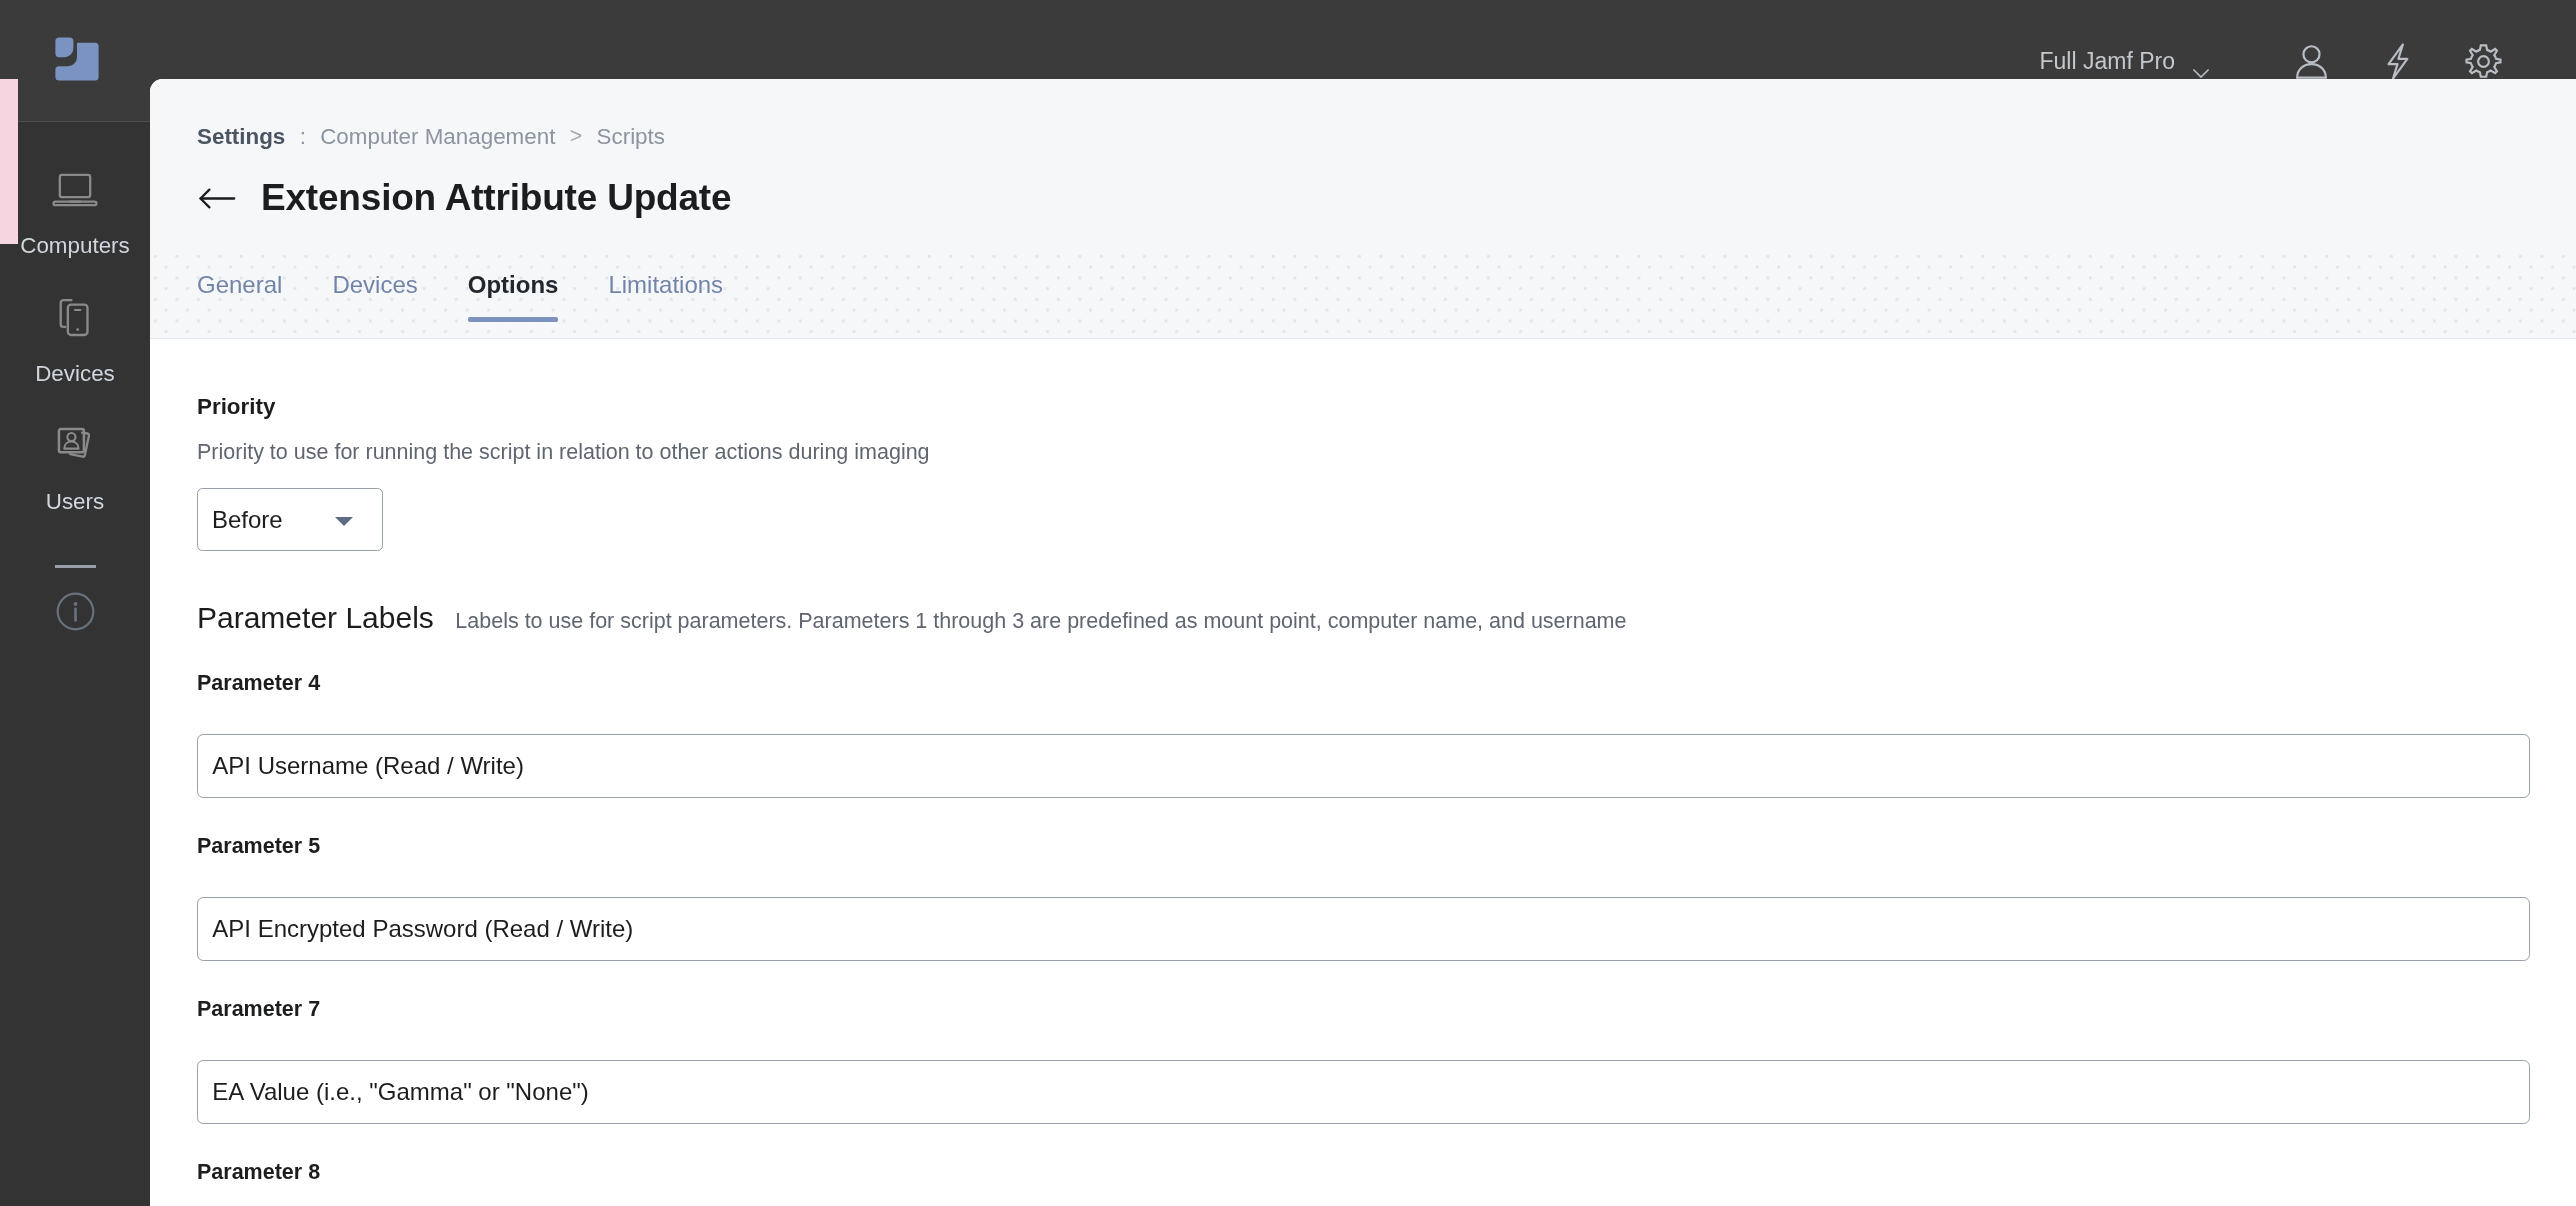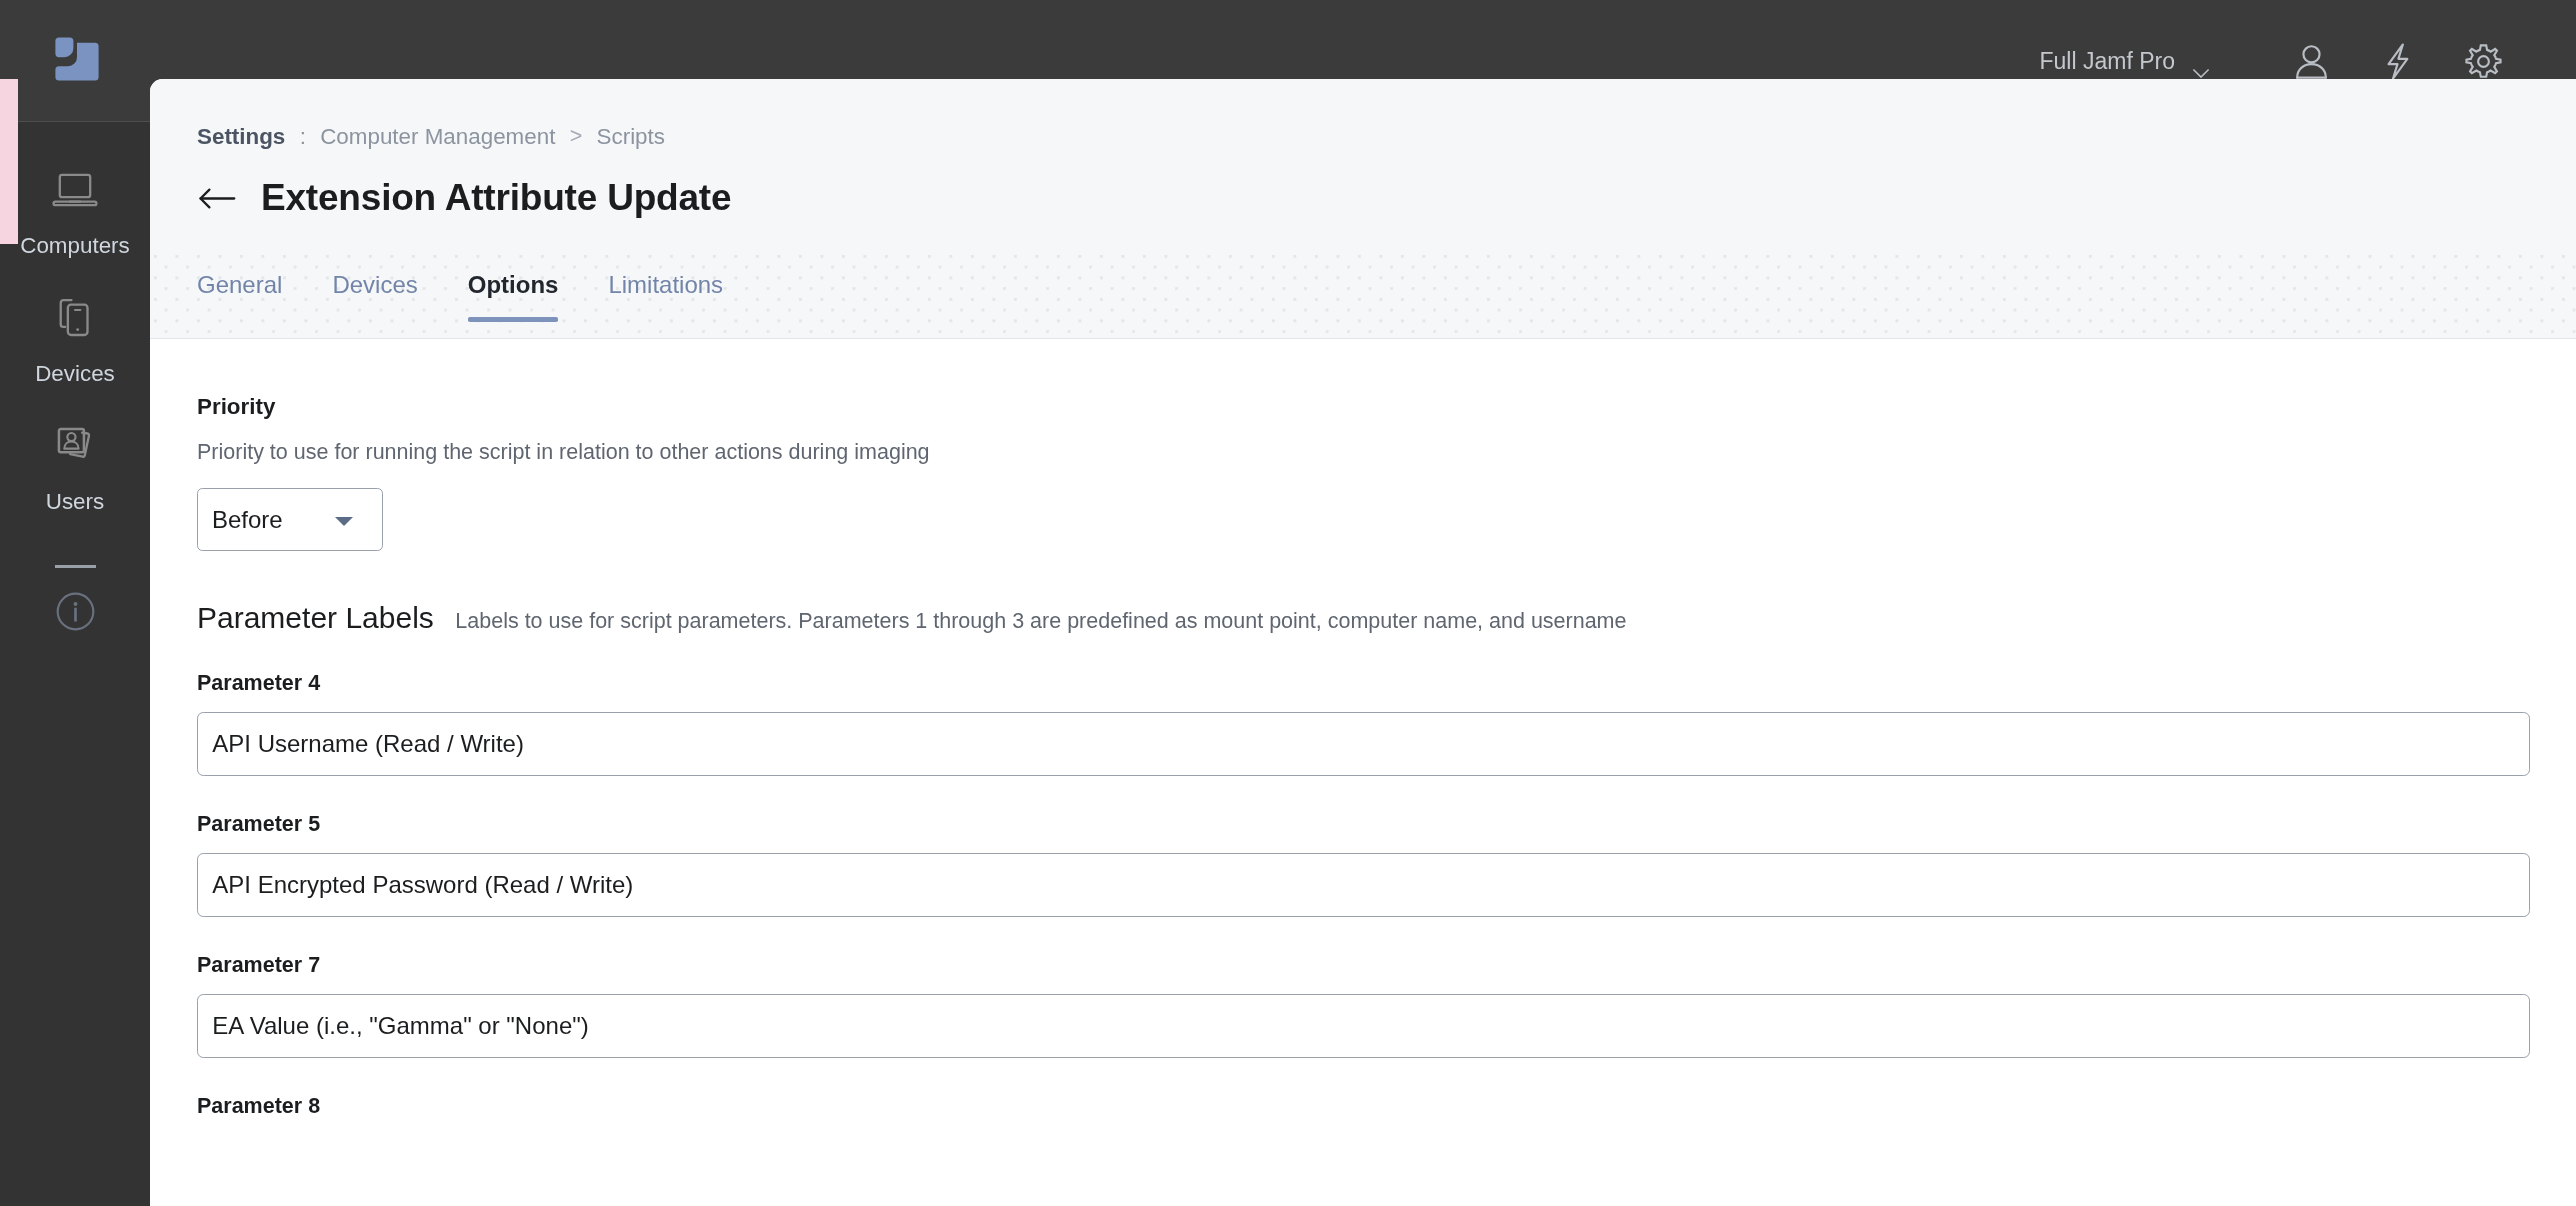--- a/index.html
+++ b/index.html
@@ -262,20 +262,21 @@
   input.text-field {
     width: 2333px;
     height: 64px;
     font-size: 24px;
     font-family: "Liberation Sans", sans-serif;
     color: #1c1d1f;
     background: #ffffff;
     border: 0.9px solid #9aa1ab;
     border-radius: 6.3px;
     padding: 0 14.3px;
+    margin-top: 22px;
   }
 </style>
 </head>
 <body>
 
 <div class="app">
 
   <div class="pink-rail"></div>
 
   <div class="topbar">

